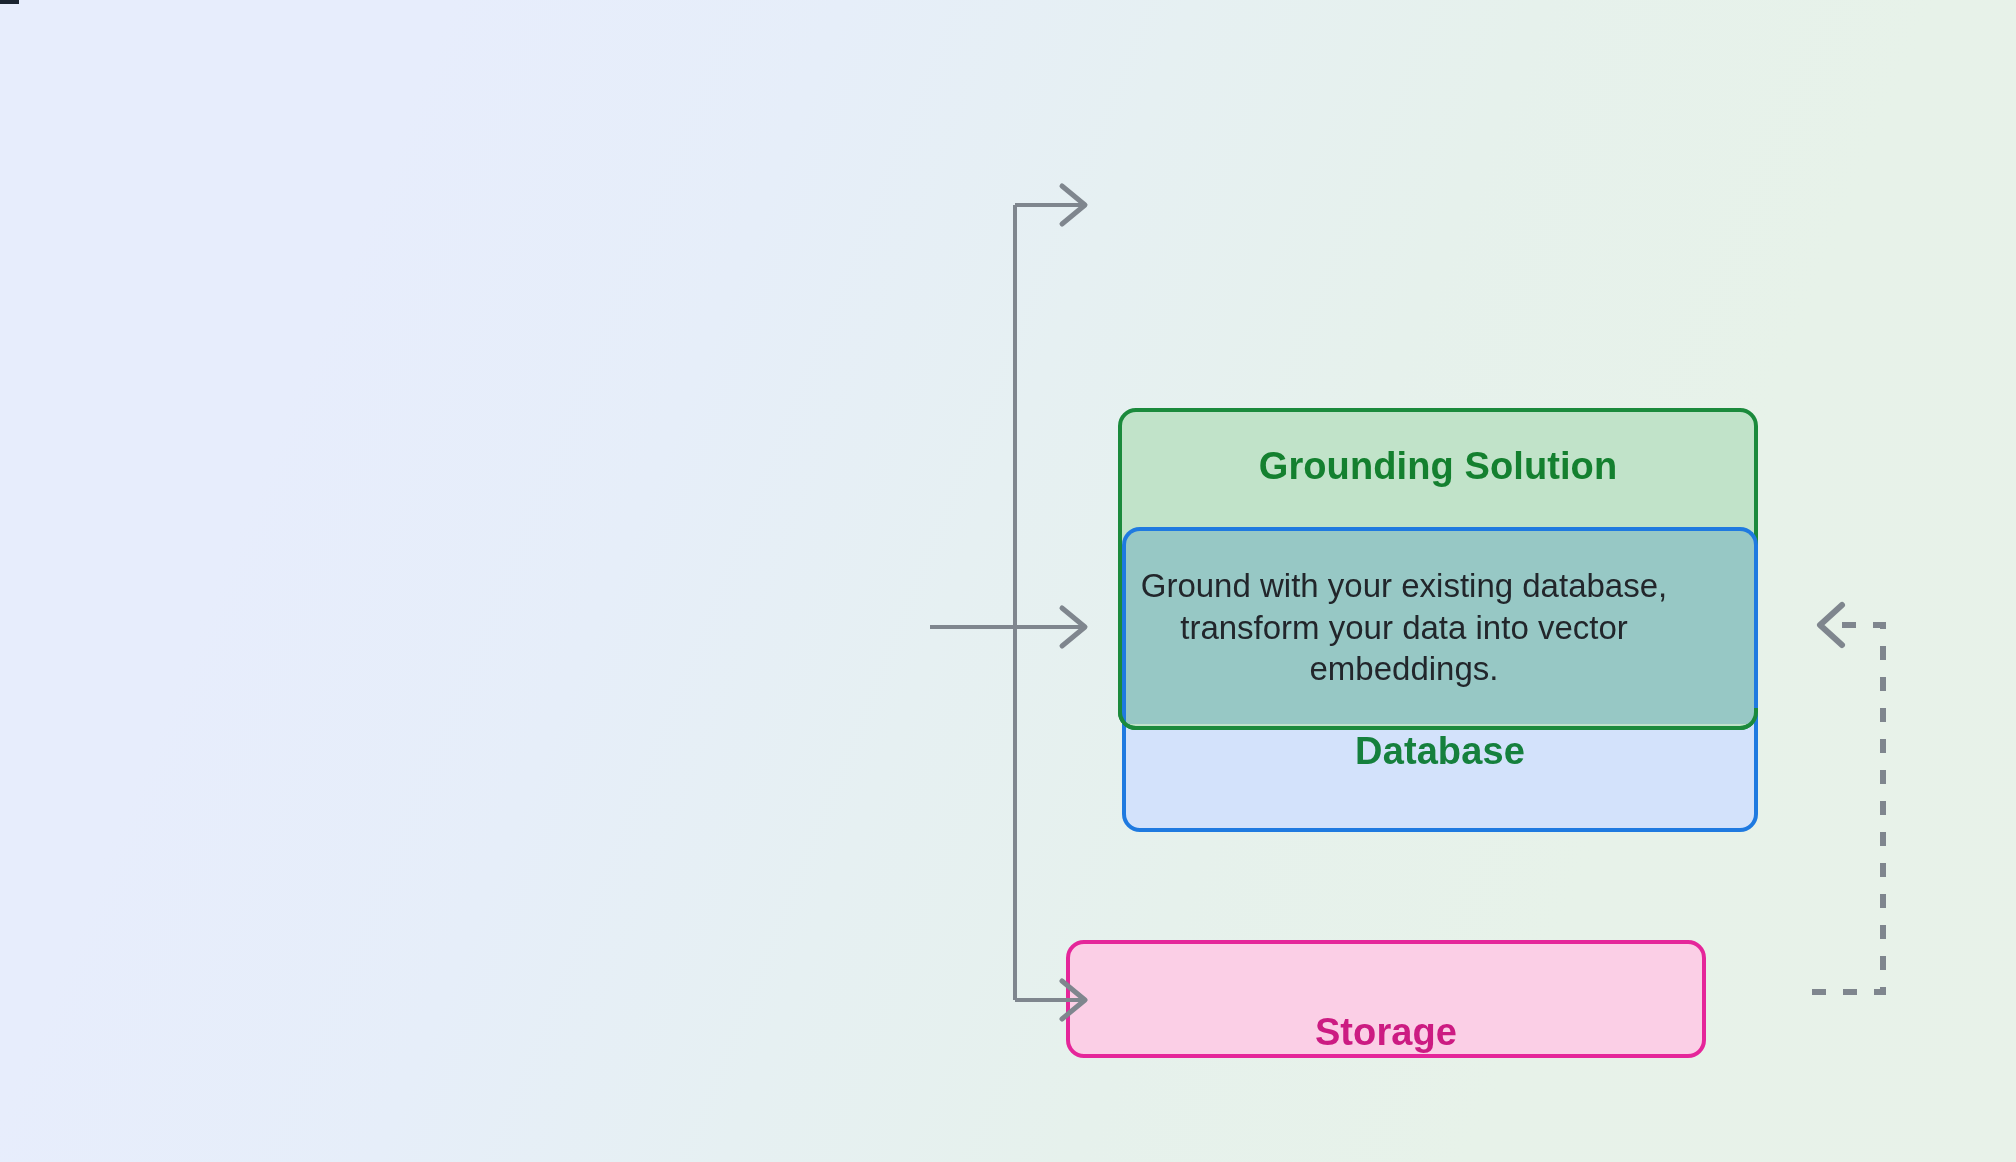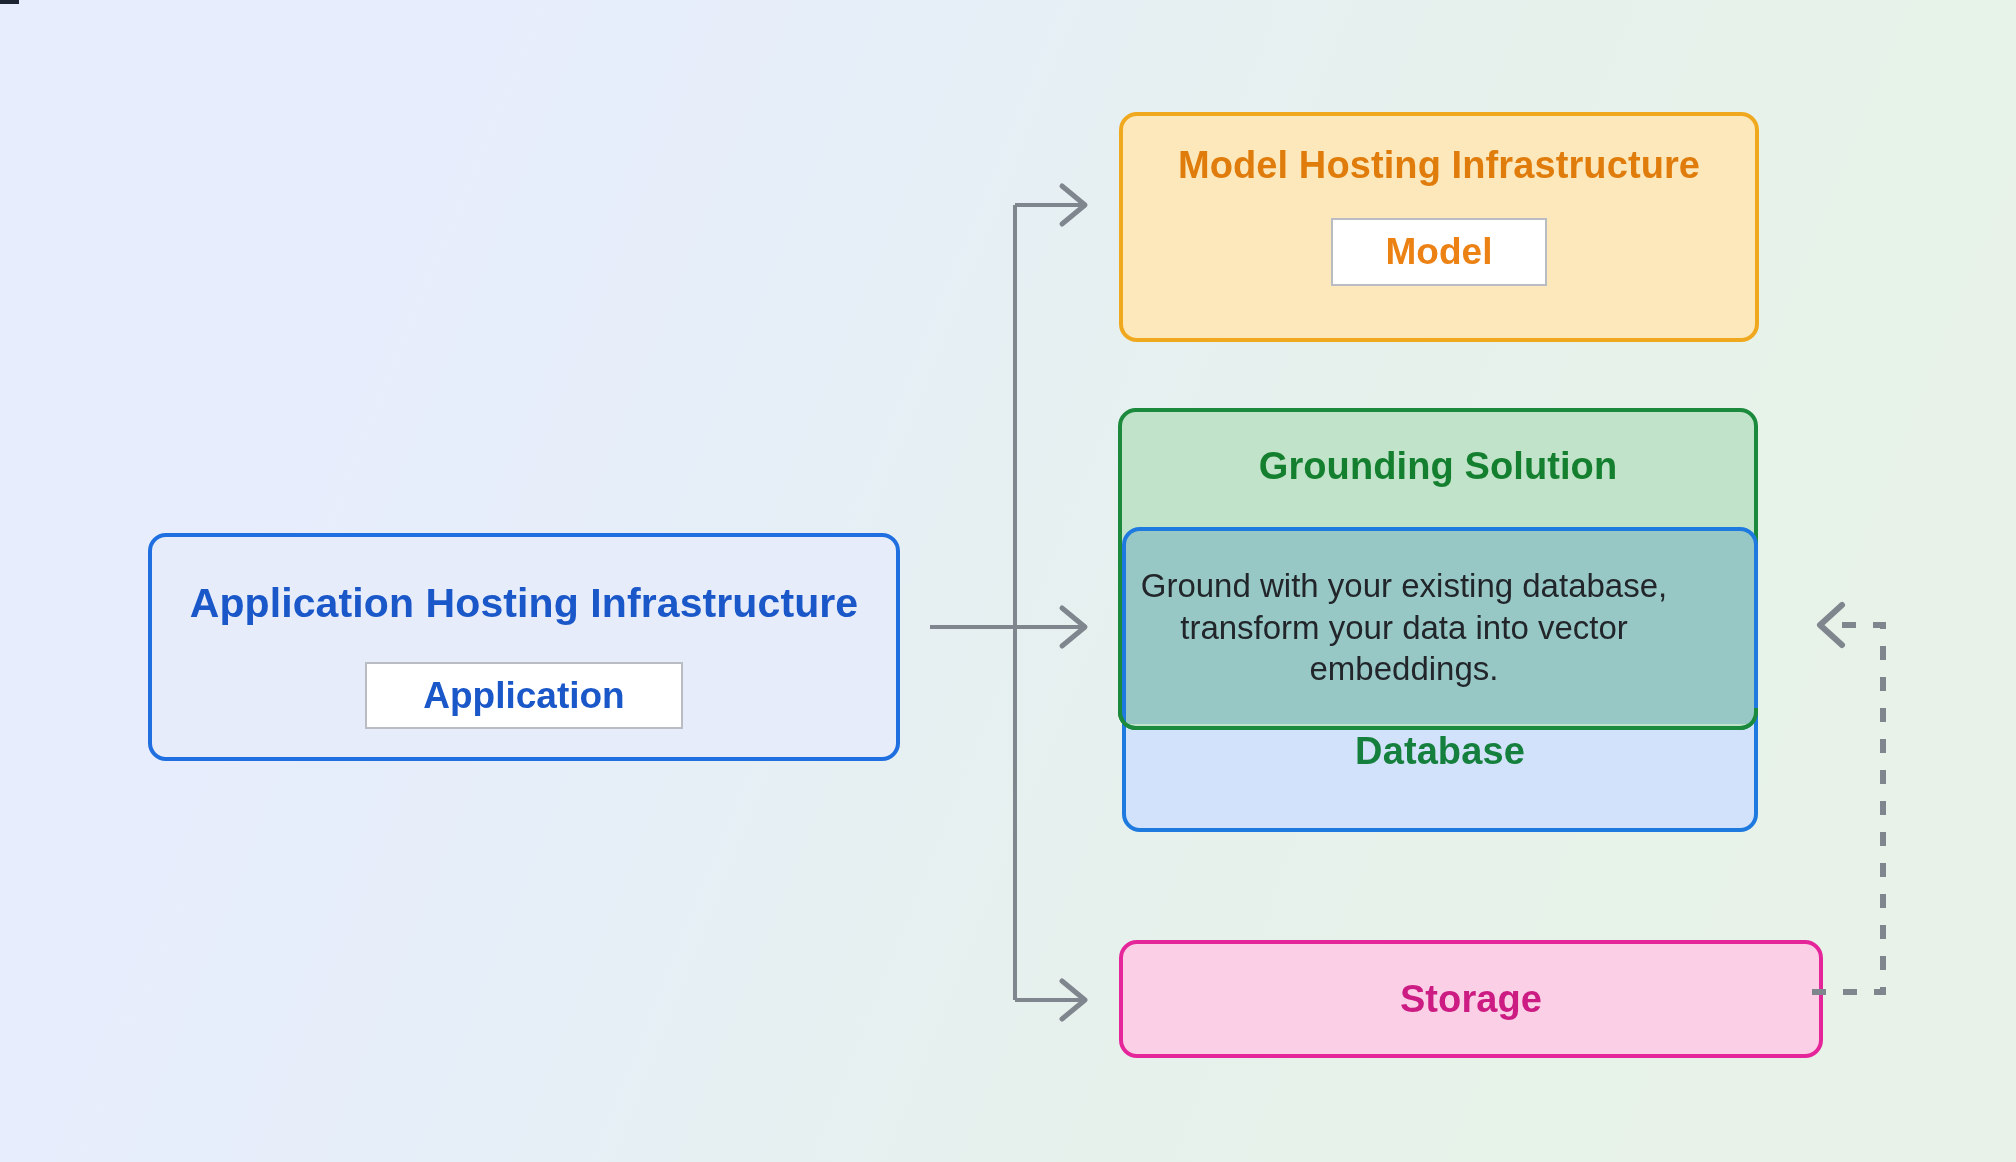--- a/index.html
+++ b/index.html
@@ -183,27 +183,27 @@
     color: #22262b;
     font-size: 33px;
     line-height: 1.26;
     text-align: center;
     width: 556px;
     font-weight: normal;
   }
 
   
   #storage {
-    left: 1119px;
+    left: 1066px;
     top: 940px;
-    width: 704px;
+    width: 640px;
     height: 118px;
     background: #fbcfe6;
     border: 4px solid #e5269a;
-    justify-content: center;
+    justify-content: flex-end;
   }
   #storage .node-title {
     color: #cc1b82;
     font-size: 38px;
   }
 
   
   #connectors {
     position: absolute;
     left: 0;
@@ -214,29 +214,21 @@
     pointer-events: none;
   }
 </style>
 </head>
 <body>
 
 <div id="canvas">
 
   <div class="corner-artifact"></div>
 
-  <div class="node" id="app-host">
-    <div class="node-title">Application Hosting Infrastructure</div>
-    <div class="inner-chip" id="app-chip">Application</div>
-  </div>
-
-  <div class="node" id="model-host">
-    <div class="node-title">Model Hosting Infrastructure</div>
-    <div class="inner-chip" id="model-chip">Model</div>
-  </div>
+
 
   <div class="node" id="database">
     <div class="node-title">Database</div>
   </div>
 
   <div class="node" id="grounding">
     <div class="node-title">Grounding Solution</div>
   </div>
 
   <div id="overlap">

